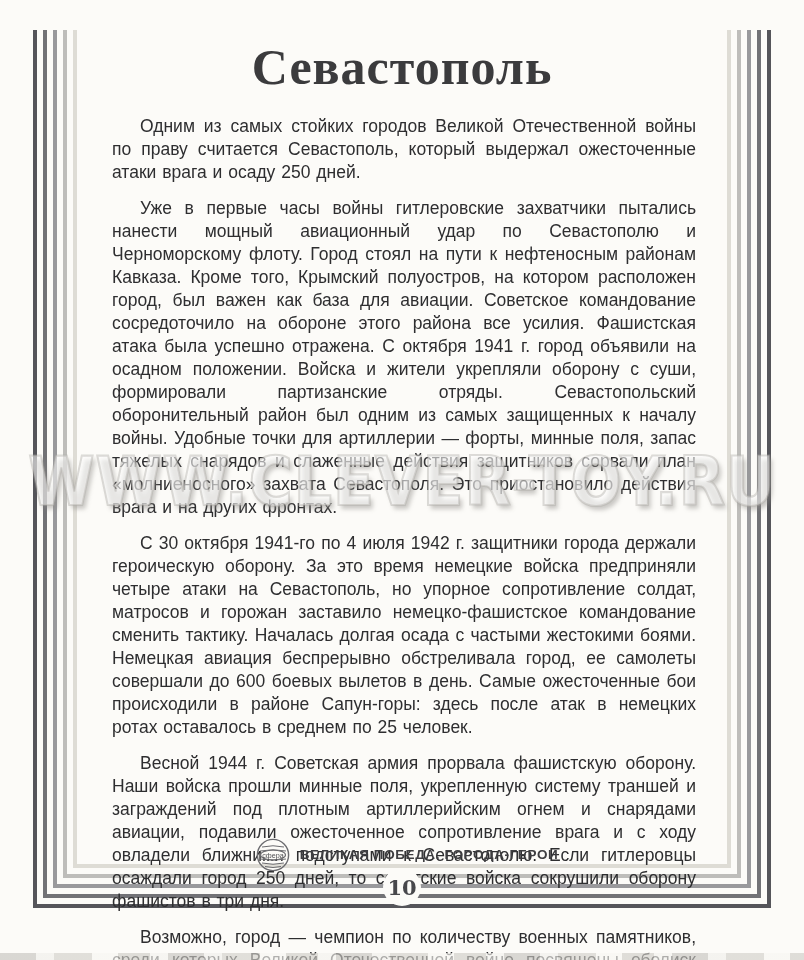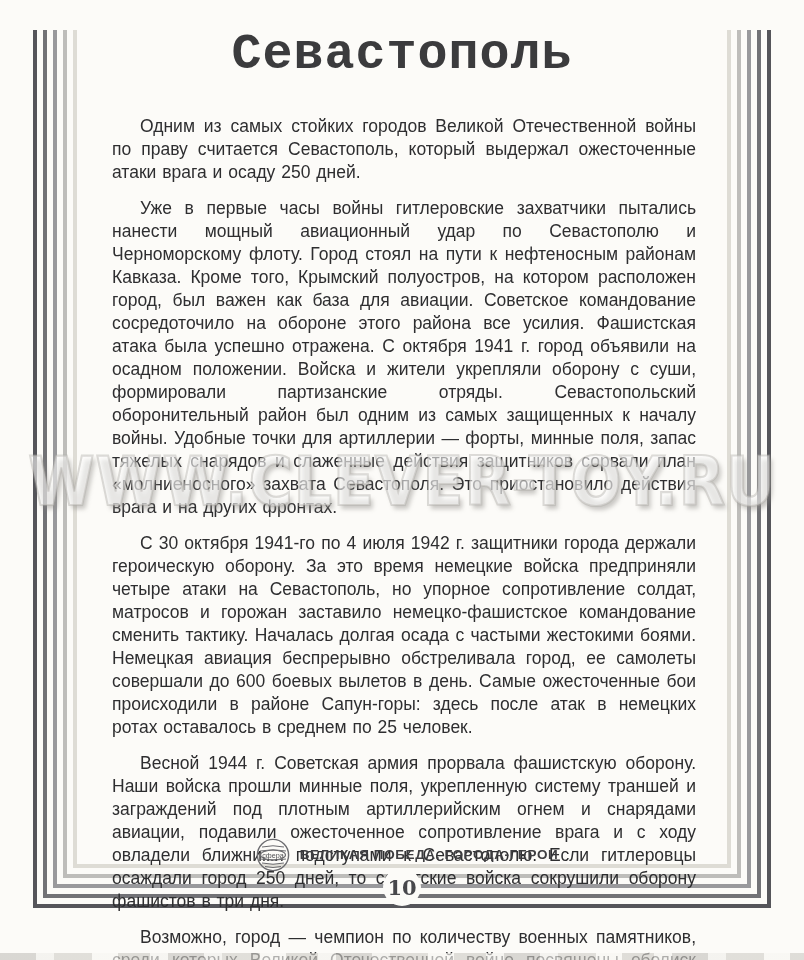--- a/index.html
+++ b/index.html
@@ -11,22 +11,22 @@
   
   .frame{position:absolute;left:33px;right:33px;top:30px;bottom:52px;pointer-events:none;}
   .frame-line{
     position:absolute;left:0;right:0;top:0;bottom:0;
     border-style:solid;border-width:0 4px 4px 4px;border-color:#55555a;
   }
   .frame-line .frame-line{left:6px;right:6px;bottom:6px;top:0;}
   
   .title{
     position:absolute;top:26px;left:81px;right:81px;
-    text-align:center;margin:0;
-    font-family:Liberation Mono, monospace;
+    text-align:center;margin:12px;
+    font-family:Liberation Serif, serif;
     font-weight:bold;font-size:50px;letter-spacing:1px;color:#3b3b3d;
   }
   
   .article{
     position:absolute;top:102px;left:99px;width:610px;
     font-size:17.5px;line-height:23px;color:#2e2e30;
     text-align:justify;
   }
   .article p{margin:13px;text-indent:28px;word-spacing:1px;}
   

